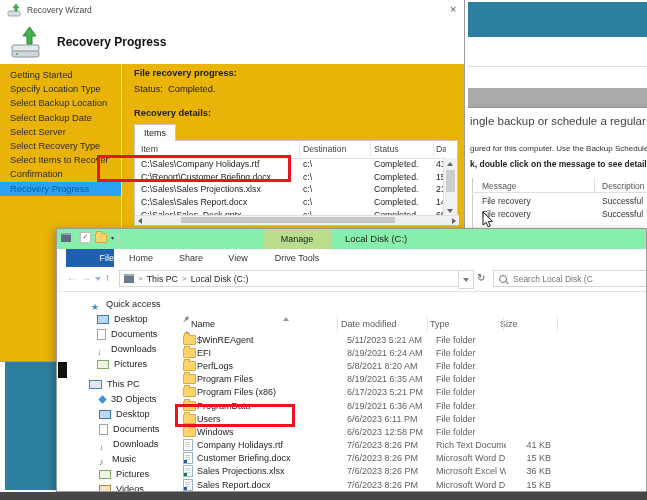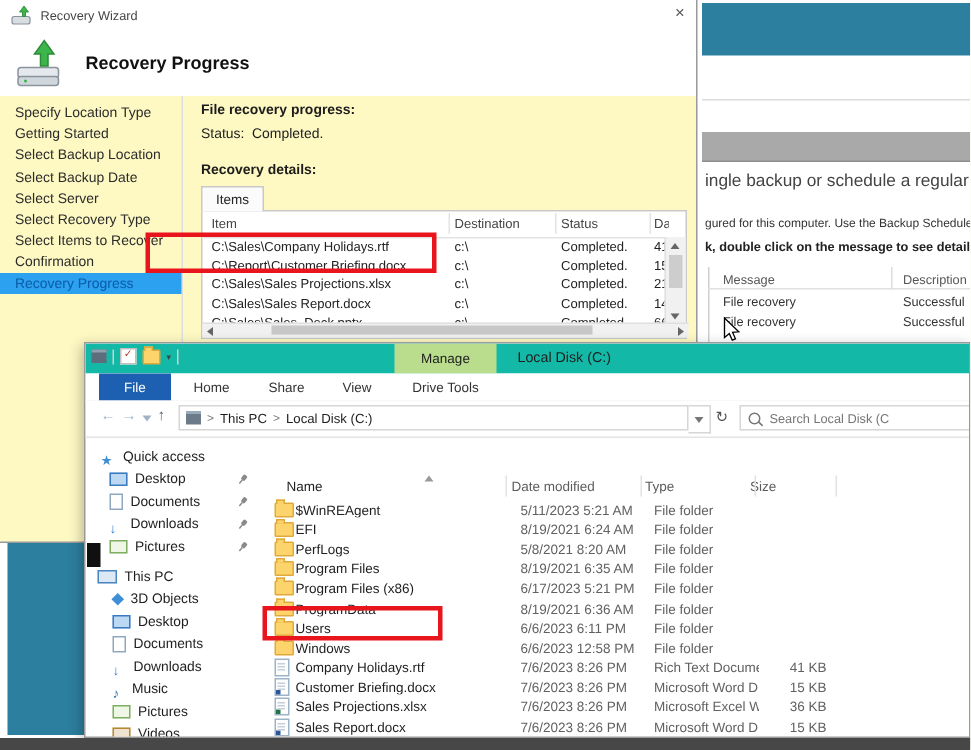--- a/index.html
+++ b/index.html
@@ -21,21 +21,21 @@
   .c-rows{position:absolute;left:0;top:194px;width:179px;}
   .c-row{position:relative;height:13px;}
   .c-msg{position:absolute;left:14px;top:2px;font-size:8.5px;color:#333;white-space:nowrap;}
   .c-desc{position:absolute;left:134px;top:2px;font-size:8.5px;color:#333;white-space:nowrap;}
 
   .tealstrip{position:absolute;left:5px;top:362px;width:57px;height:128px;background:#2c7f9e;z-index:1;}
   .blackrect{position:absolute;left:58px;top:362px;width:9px;height:16px;background:#101010;z-index:5;}
   .taskbar{position:absolute;left:0;top:492px;width:647px;height:8px;background:#474747;z-index:9;}
 
   
-  .wizard{position:absolute;left:0;top:0;width:464px;height:361px;background:#fef9c3;
+  .wizard{position:absolute;left:0;top:0;width:464px;height:361px;background:#eab308;
           border-right:1px solid #9a9a9a;border-bottom:1px solid #9a9a9a;z-index:2;overflow:hidden;}
   .wiz-titlebar{position:absolute;left:0;top:0;width:464px;height:22px;background:#fff;}
   .wiz-ico{position:absolute;left:7px;top:3px;width:15px;height:15px;}
   .wiz-title{position:absolute;left:27px;top:5px;font-size:8.5px;color:#444;}
   .wiz-close{position:absolute;left:450px;top:3px;font-size:11px;color:#555;cursor:default;}
   .wiz-header{position:absolute;left:0;top:22px;width:464px;height:42px;background:#fff;}
   .wiz-bigico{position:absolute;left:10px;top:2px;width:36px;height:36px;}
   .wiz-heading{position:absolute;left:57px;top:13px;font-size:12px;font-weight:bold;color:#111;}
   .wiz-side{position:absolute;left:0;top:64px;width:121px;height:297px;padding-top:4px;box-sizing:border-box;}
   .wiz-sep{position:absolute;left:121px;top:64px;width:1px;height:297px;background:#dedede;}
@@ -68,33 +68,33 @@
   
   .tri{width:0;height:0;display:inline-block;}
   .t-up{border-left:3px solid transparent;border-right:3px solid transparent;border-bottom:4px solid #666;}
   .t-down{border-left:3px solid transparent;border-right:3px solid transparent;border-top:4px solid #666;}
   .t-left{border-top:3px solid transparent;border-bottom:3px solid transparent;border-right:4px solid #666;}
   .t-right{border-top:3px solid transparent;border-bottom:3px solid transparent;border-left:4px solid #666;}
 
   
   .explorer{position:absolute;left:56px;top:228px;width:591px;height:264px;background:#fff;
             border:1px solid #9a9a9a;box-shadow:-2px 2px 8px rgba(0,0,0,.25);z-index:4;overflow:hidden;box-sizing:border-box;}
-  .ex-titlebar{position:absolute;left:0;top:0;width:100%;height:20px;background:#14b8a6;}
+  .ex-titlebar{position:absolute;left:0;top:0;width:100%;height:20px;background:#86efac;}
   .qat{position:absolute;left:4px;top:3px;display:flex;align-items:center;gap:4px;}
   .qsep{width:1px;height:10px;background:#d0d0d0;}
   .qat-drive{width:10px;height:7px;background:#5d6d7c;border-top:2px solid #8fa0ae;}
   .qat-check{width:9px;height:9px;background:#fff;border:1px solid #c0c0c0;font-size:7px;line-height:8px;color:#c0392b;text-align:center;}
   .mini-folder{width:10px;height:8px;background:#fcd46b;border:1px solid #e0a93c;border-radius:1px;position:relative;}
   .mini-folder::before{content:"";position:absolute;top:-3px;left:0;width:4px;height:2px;background:#fcd46b;border:1px solid #e0a93c;border-bottom:none;}
   .qat-caret{font-size:6px;color:#444;}
   .manage{position:absolute;left:206px;top:0;width:68px;height:20px;line-height:20px;text-align:center;
           font-size:9px;color:#1e1e1e;background:#b9dd8d;}
   .ex-title{position:absolute;left:288px;top:4px;font-size:9.5px;color:#1e1e1e;white-space:nowrap;}
   .ex-ribbon{position:absolute;left:0;top:20px;width:100%;height:18px;background:#fff;border-bottom:1px solid #e3e3e3;}
-  .tab-file{position:absolute;left:9px;top:0;width:48px;height:18px;line-height:18px;text-align:center;
+  .tab-file{position:absolute;left:9px;top:0;width:48px;height:18px;line-height:18px;text-align:right;
             background:#1d5fb0;color:#fff;font-size:9px;}
   .rtab{position:absolute;top:0;height:18px;line-height:18px;font-size:9px;color:#333;text-align:center;}
   .rt-home{left:64px;width:40px;}
   .rt-share{left:112px;width:44px;}
   .rt-view{left:162px;width:38px;}
   .rt-drive{left:206px;width:68px;}
   .ex-addr{position:absolute;left:0;top:38px;width:100%;height:24px;background:#fff;border-bottom:1px solid #e3e3e3;}
   .nav-arrow{position:absolute;top:5px;font-size:10px;color:#9fb3c6;}
   .a-back{left:10px;}
   .a-fwd{left:24px;}
@@ -104,21 +104,21 @@
   .crumb-drive{width:10px;height:7px;background:#6b7b8a;border-top:2px solid #9aaab8;}
   .crumbtxt{font-size:8.8px;color:#1e1e1e;white-space:nowrap;}
   .crumbsep{font-size:8px;color:#777;}
   .addr-caretbox{position:absolute;left:402px;top:3px;width:14px;height:17px;border:1px solid #d6d6d6;border-left:none;display:flex;align-items:center;justify-content:center;}
   .refreshbtn{position:absolute;left:420px;top:5px;font-size:10px;color:#555;}
   .searchbox{position:absolute;left:436px;top:3px;width:170px;height:17px;border:1px solid #d6d6d6;display:flex;align-items:center;gap:4px;padding-left:5px;box-sizing:border-box;}
   .mag{width:6px;height:6px;border:1px solid #777;border-radius:50%;position:relative;flex:none;}
   .mag::after{content:"";position:absolute;width:4px;height:1px;background:#777;left:5px;top:6px;transform:rotate(45deg);}
   .searchbox input{border:none;outline:none;font-family:"Liberation Sans",sans-serif;font-size:8.5px;color:#666;width:120px;background:transparent;}
 
-  .ex-nav{position:absolute;left:0;top:68px;width:118px;height:196px;overflow:hidden;}
+  .ex-nav{position:absolute;left:0;top:68px;width:118px;height:196px;overflow:hidden;padding-left:24px;}
   .nitem{position:relative;height:15px;line-height:15px;display:flex;align-items:center;gap:5px;font-size:9.2px;color:#1e1e1e;white-space:nowrap;}
   .n0{padding-left:10px;}
   .n0g{padding-left:8px;margin-top:5px;}
   .n1{padding-left:16px;}
   .n2{padding-left:18px;}
   .nic{flex:none;display:inline-block;}
   .i-star{width:10px;height:10px;}
   .i-star::before{content:"★";color:#3f8fd6;font-size:9px;line-height:10px;}
   .i-down{width:9px;height:10px;}
   .i-down::before{content:"↓";color:#2a7fd4;font-weight:bold;font-size:9px;}
@@ -214,25 +214,25 @@
           <circle cx="7" cy="30" r="1" fill="#3cb54a"></circle>
           <path d="M17,20 v-8 h-4 l6.5,-9 6.5,9 h-4 v8 z" fill="#3cb54a" stroke="#2e8b3a"></path>
         </svg>
       </span>
       <span class="wiz-heading">Recovery Progress</span>
     </div>
     <div class="wiz-sep"></div>
     <div class="wiz-side">
 
         <div class="wstep off">
+          <span>Getting Started</span>
+        </div>
+
+        <div class="wstep off">
           <span>Specify Location Type</span>
-        </div>
-
-        <div class="wstep off">
-          <span>Getting Started</span>
         </div>
 
         <div class="wstep off">
           <span>Select Backup Location</span>
         </div>
 
         <div class="wstep off">
           <span>Select Backup Date</span>
         </div>
 

